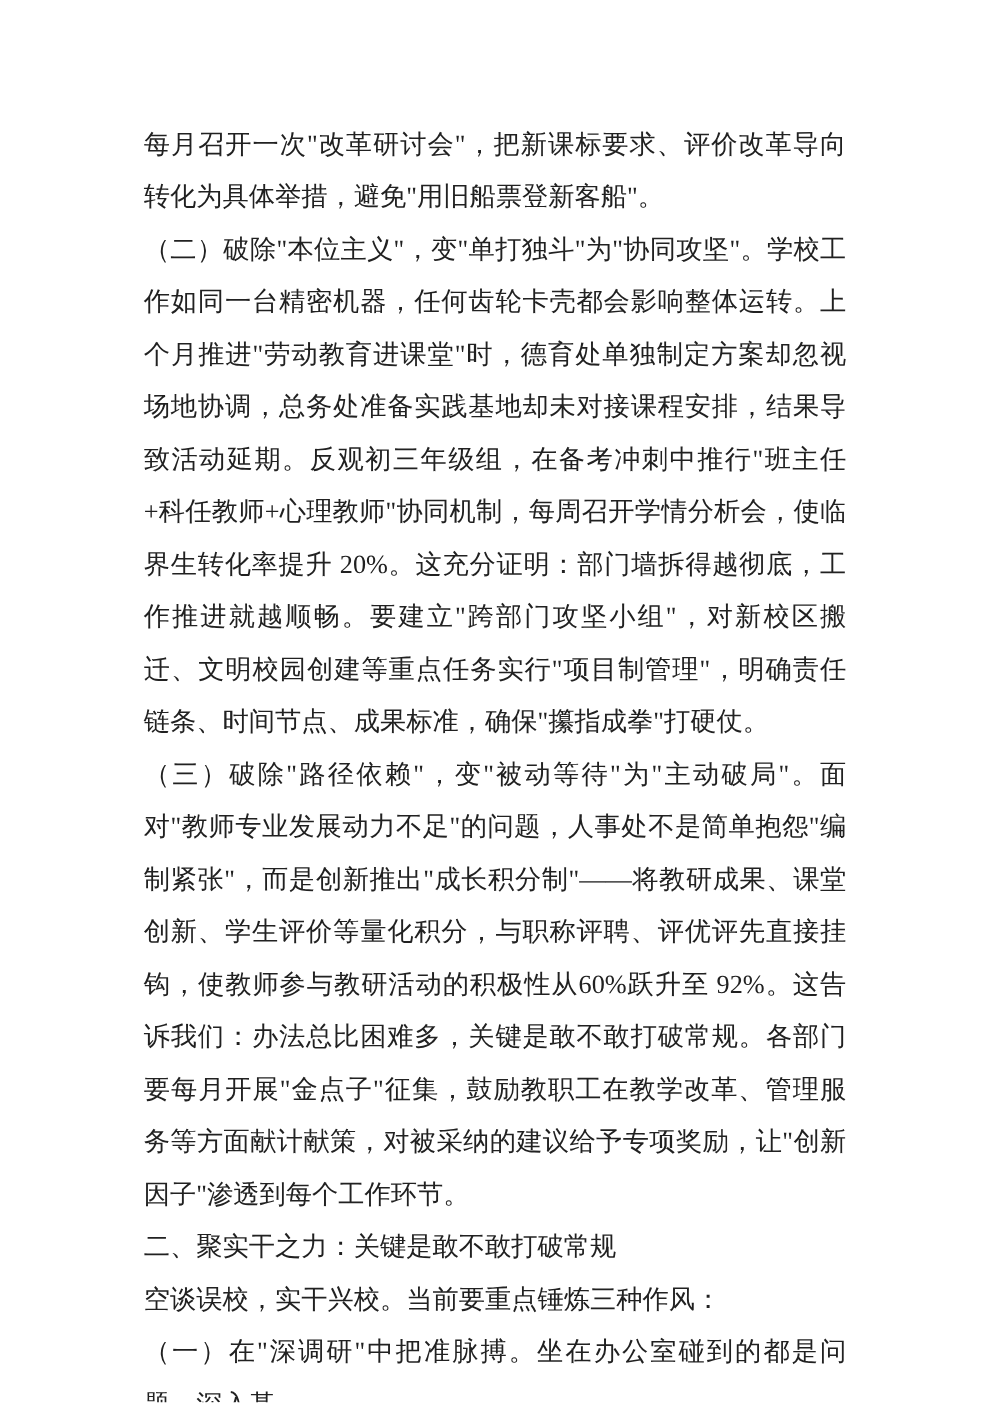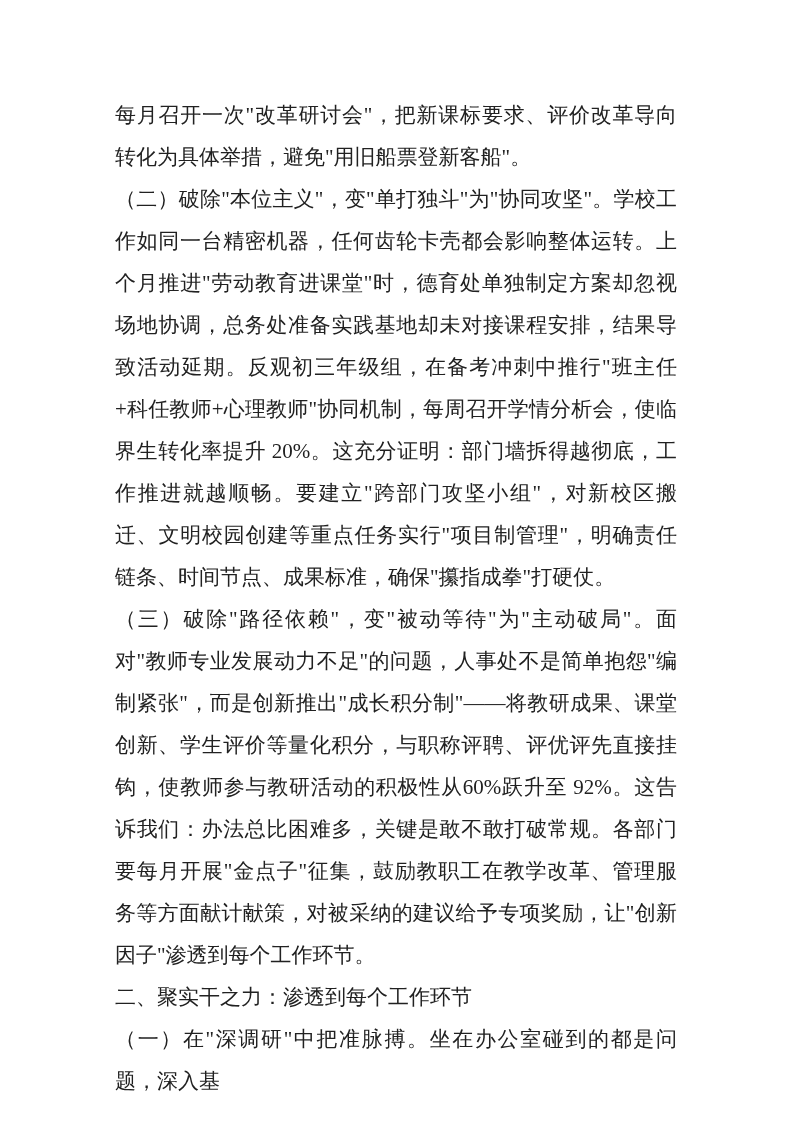--- a/index.html
+++ b/index.html
@@ -33,16 +33,17 @@
   }
 </style>
 </head>
 <body>
 
 <div class="page">
   <div class="content">
     <p class="para">每月召开一次"改革研讨会"，把新课标要求、评价改革导向转化为具体举措，避免"用旧船票登新客船"。</p>
     <p class="para">（二）破除"本位主义"，变"单打独斗"为"协同攻坚"。学校工作如同一台精密机器，任何齿轮卡壳都会影响整体运转。上个月推进"劳动教育进课堂"时，德育处单独制定方案却忽视场地协调，总务处准备实践基地却未对接课程安排，结果导致活动延期。反观初三年级组，在备考冲刺中推行"班主任+科任教师+心理教师"协同机制，每周召开学情分析会，使临界生转化率提升 20%。这充分证明：部门墙拆得越彻底，工作推进就越顺畅。要建立"跨部门攻坚小组"，对新校区搬迁、文明校园创建等重点任务实行"项目制管理"，明确责任链条、时间节点、成果标准，确保"攥指成拳"打硬仗。</p>
     <p class="para">（三）破除"路径依赖"，变"被动等待"为"主动破局"。面对"教师专业发展动力不足"的问题，人事处不是简单抱怨"编制紧张"，而是创新推出"成长积分制"——将教研成果、课堂创新、学生评价等量化积分，与职称评聘、评优评先直接挂钩，使教师参与教研活动的积极性从60%跃升至 92%。这告诉我们：办法总比困难多，关键是敢不敢打破常规。各部门要每月开展"金点子"征集，鼓励教职工在教学改革、管理服务等方面献计献策，对被采纳的建议给予专项奖励，让"创新因子"渗透到每个工作环节。</p>
-    <p class="para">二、聚实干之力：渗透到每个工作环节</p>
+    <p class="para">二、聚实干之力：关键是敢不敢打破常规</p>
+    <p class="para">空谈误校，实干兴校。当前要重点锤炼三种作风：</p>
     <p class="para">（一）在"深调研"中把准脉搏。坐在办公室碰到的都是问题，深入基</p>
   </div>
 </div>
 
 </body></html>

